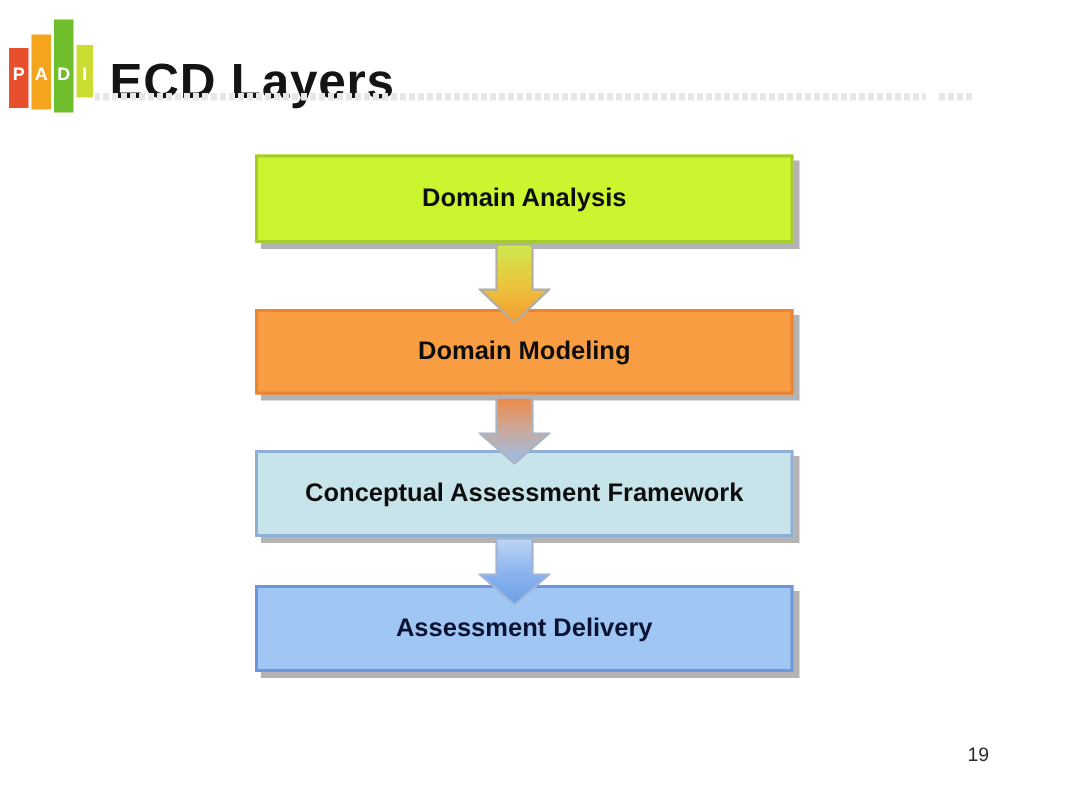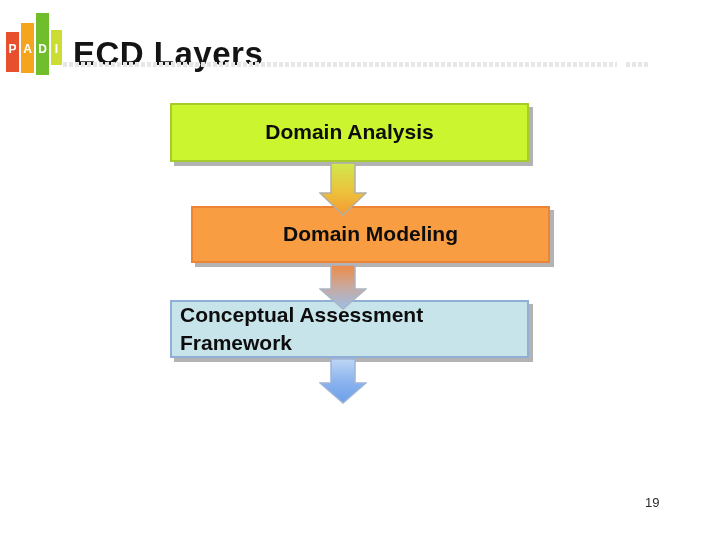--- a/index.html
+++ b/index.html
@@ -25,21 +25,21 @@
     position:absolute;top:62px;height:5px;
     background-image:repeating-linear-gradient(to right,#e7e7e7 0 4px,transparent 4px 6px);
   }
   #dotline-main{left:63px;width:554px;}
   #dotline-end{left:626px;width:22px;}
   
   .flowbox{
     position:absolute;left:170px;width:339px;z-index:2;
     border:2px solid;box-shadow:4px 4px 0 0 #b3b3b3;
     display:flex;align-items:center;justify-content:center;
-    text-align:left;font-weight:bold;font-size:21px;line-height:1.35;
+    text-align:right;font-weight:bold;font-size:17px;line-height:1.35;
     padding:0 8px;box-sizing:content-box;
   }
   #box-1{top:103px;height:55px;}
   #box-2{top:206px;height:53px;}
   #box-3{top:300px;height:54px;}
   #box-4{top:390px;height:54px;}
   
   .flowarrow{position:absolute;left:319px;z-index:3;}
   #arrow-1{top:162px;}
   #arrow-2{top:264px;}
@@ -67,25 +67,28 @@
   </div>
 
   <h1 id="title">ECD Layers</h1>
 
   <div class="dotline" id="dotline-main"></div>
   <div class="dotline" id="dotline-end"></div>
 
   <div class="flowbox" id="box-1" style="background-color: rgb(203, 245, 46); border-color: rgb(165, 203, 45); color: rgb(13, 13, 13);">
     <span>Domain Analysis</span>
   </div>
-  <div class="flowbox" id="box-2" style="background-color: rgb(249, 157, 67); border-color: rgb(235, 132, 52); color: rgb(13, 13, 13); margin-left: 21px;">
+  <div class="flowbox" id="box-2" style="background-color: rgb(249, 157, 67); border-color: rgb(235, 132, 52); color: rgb(13, 13, 13);">
     <span>Domain Modeling</span>
   </div>
   <div class="flowbox" id="box-3" style="background-color: rgb(200, 228, 235); border-color: rgb(143, 175, 212); color: rgb(13, 13, 13);">
     <span>Conceptual Assessment Framework</span>
+  </div>
+  <div class="flowbox" id="box-4" style="background-color: rgb(160, 198, 243); border-color: rgb(108, 150, 217); color: rgb(11, 18, 50);">
+    <span>Assessment Delivery</span>
   </div>
 
   <svg class="flowarrow" id="arrow-1" width="48" height="54" viewBox="-1 -1 48 54">
     <defs>
       <linearGradient id="g1" x1="0" y1="0" x2="0" y2="1">
         <stop offset="0%" stop-color="#CFE94C"></stop>
         <stop offset="55%" stop-color="#ECC23C"></stop>
         <stop offset="100%" stop-color="#F49A32"></stop>
       </linearGradient>
     </defs>

